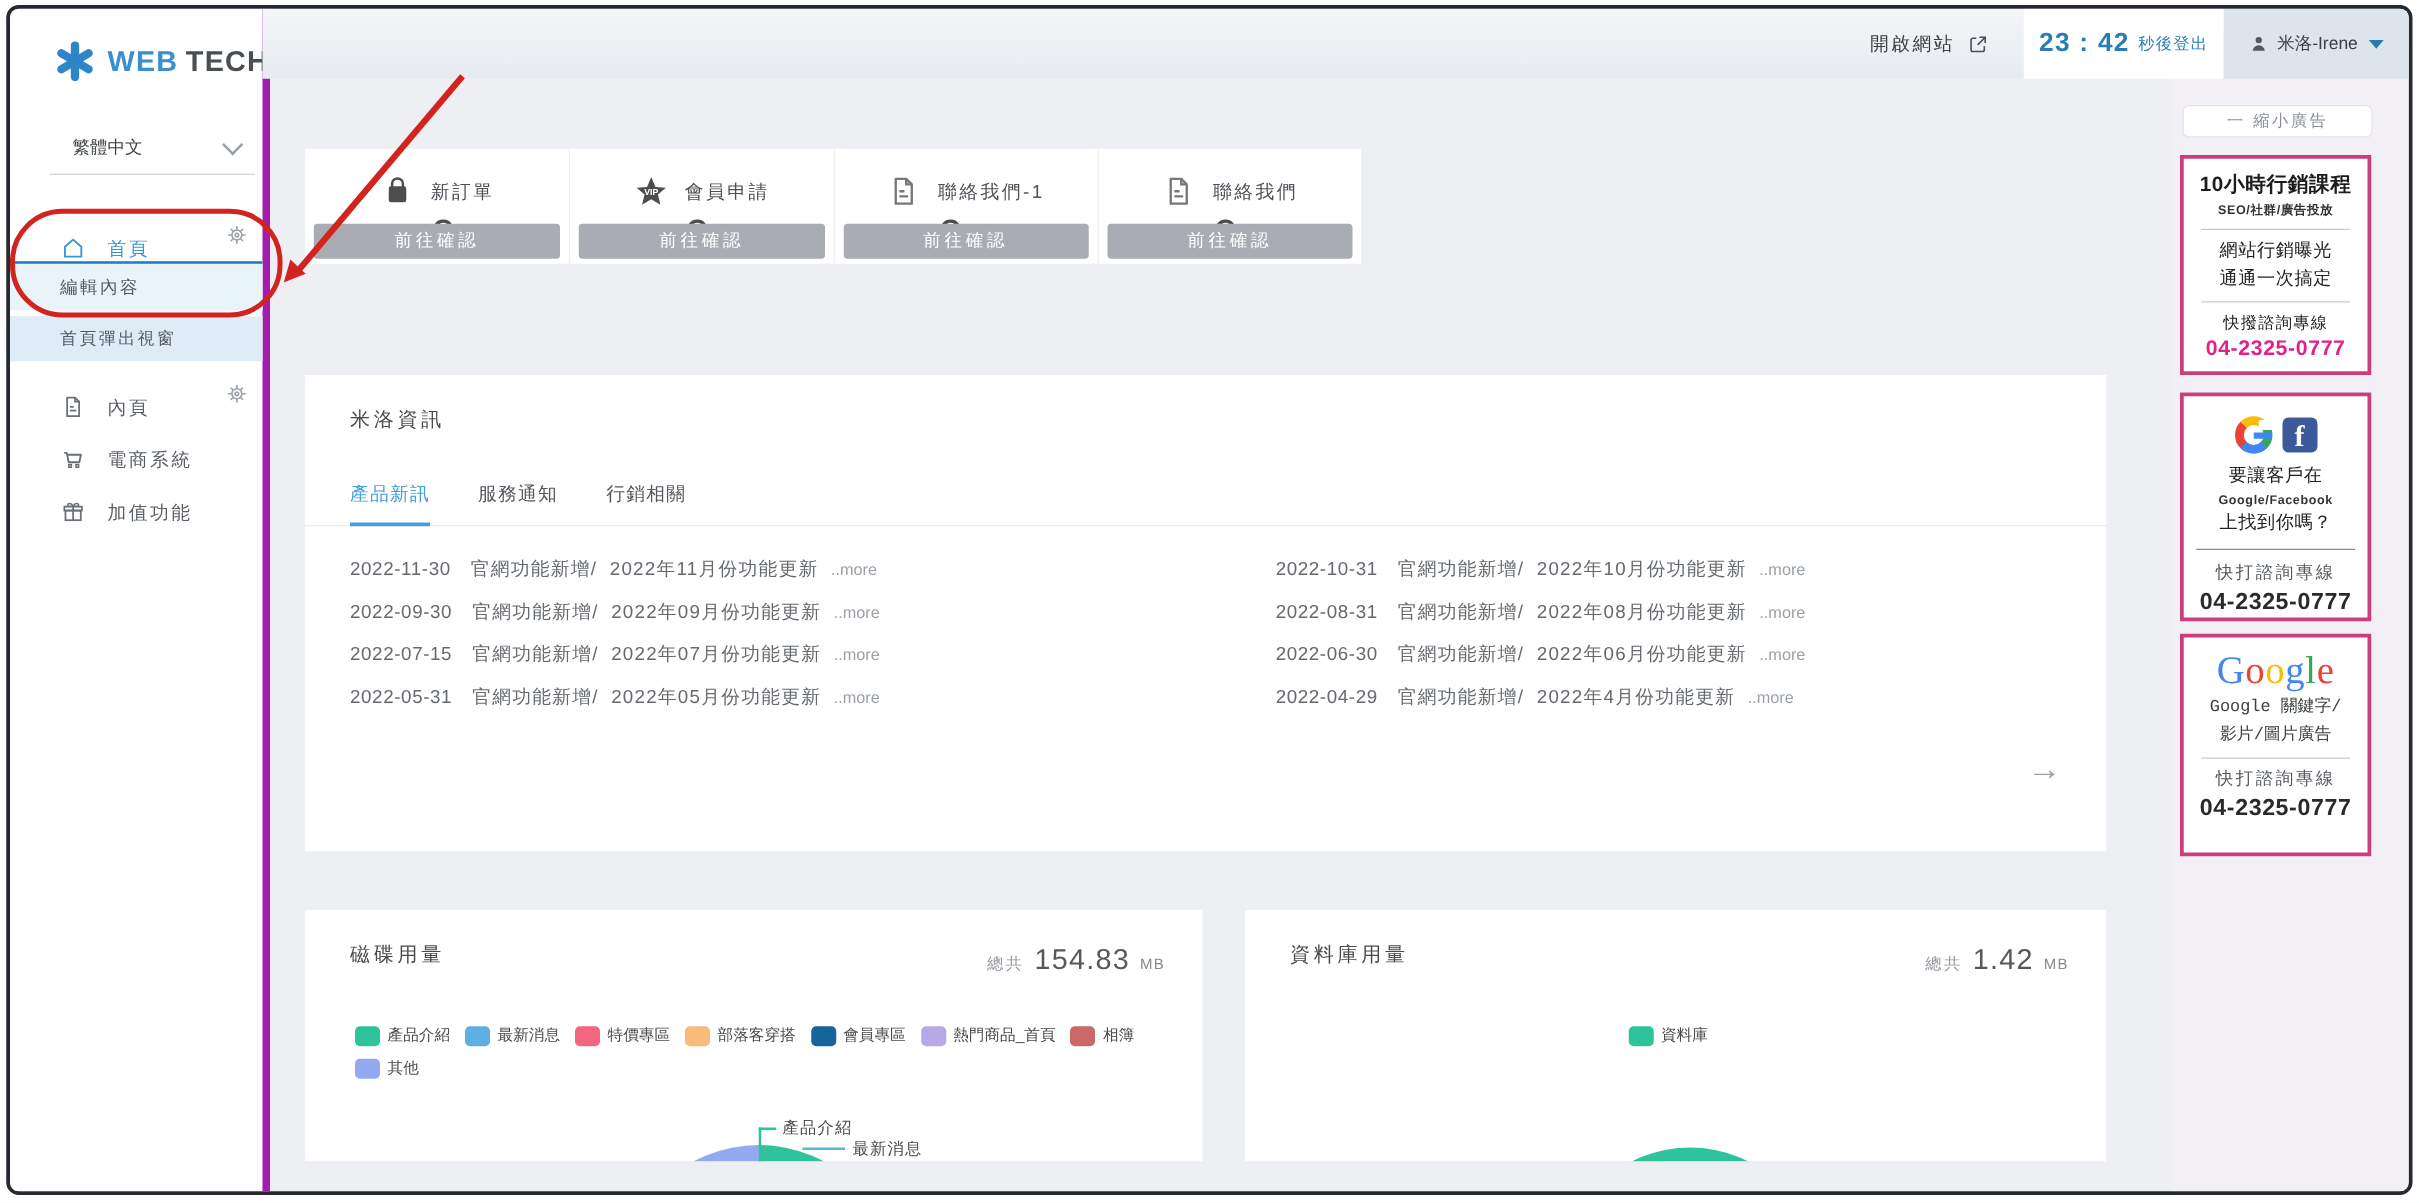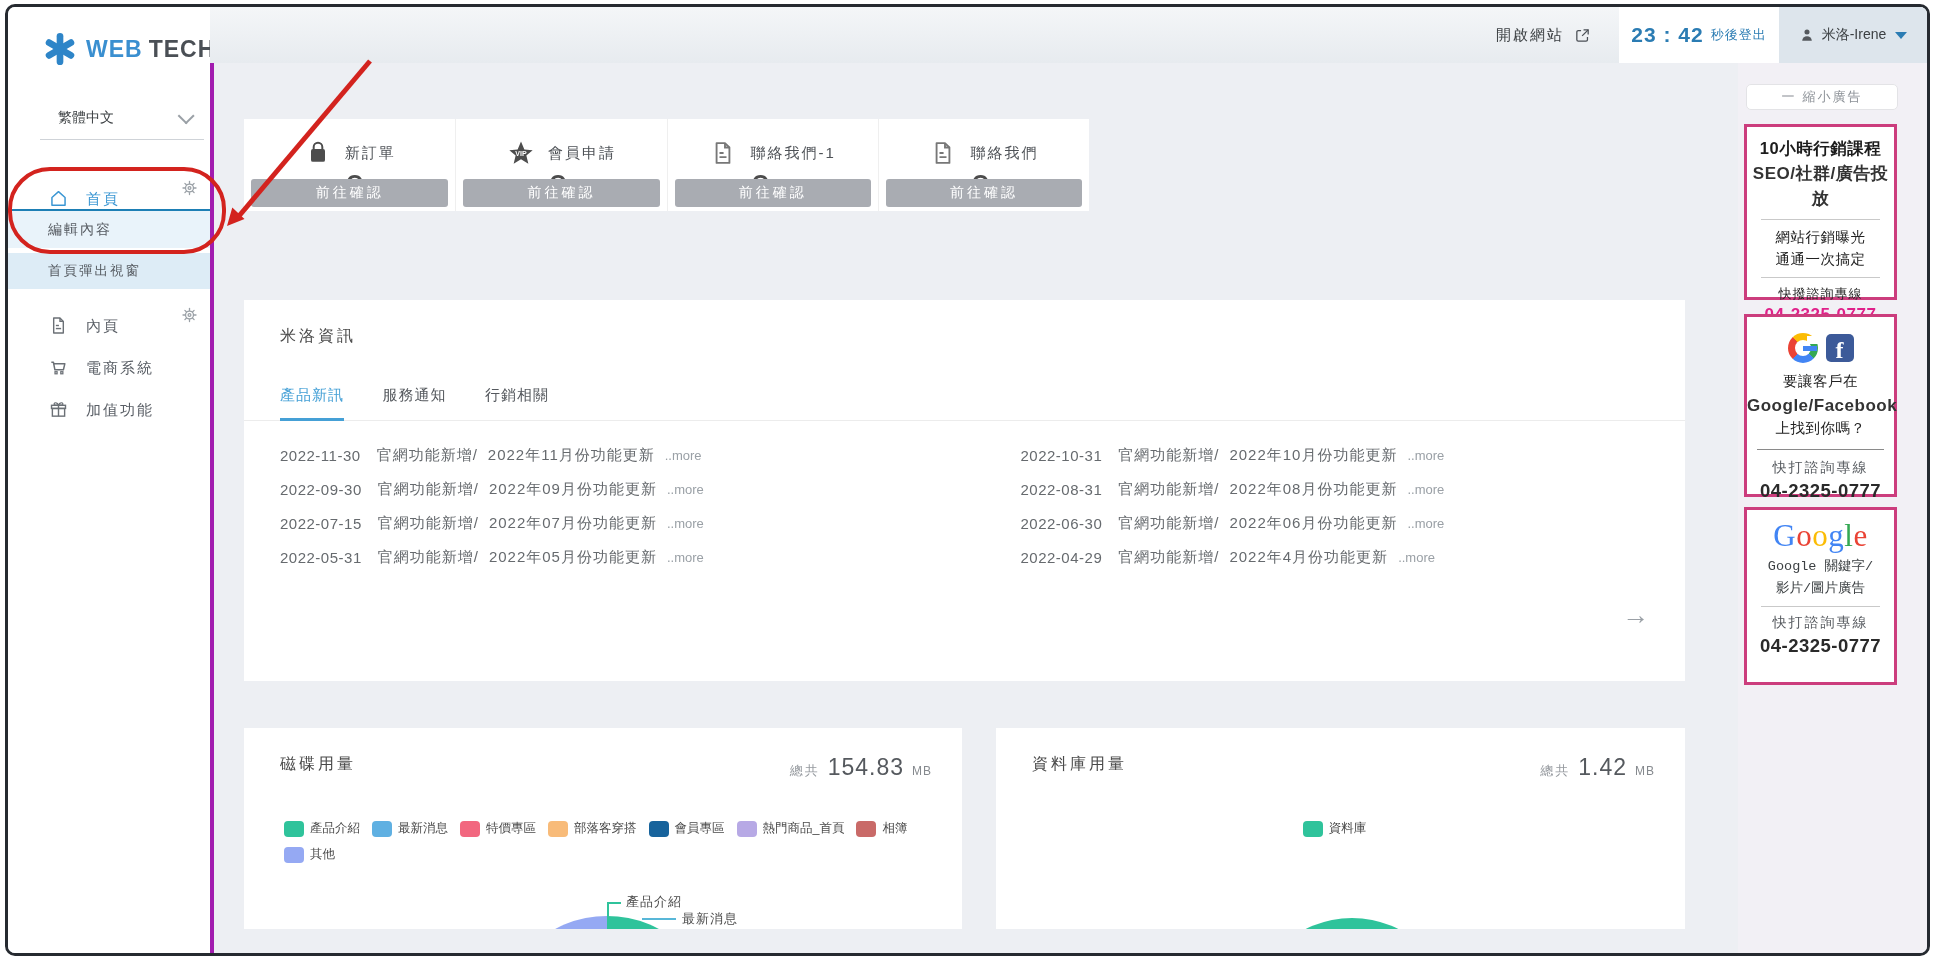--- a/index.html
+++ b/index.html
@@ -2,21 +2,21 @@
 <html><head>
 <meta charset="utf-8">
 <style>
   html,body{margin:0;padding:0;background:#fff;width:1935px;height:962px;
     font-family:"Liberation Sans","DejaVu Sans",sans-serif;}
   .frame{position:absolute;left:5px;top:4px;right:5px;bottom:6px;
     border:3px solid #262a30;border-radius:10px;background:#edeff3;overflow:hidden;}
 
   
   .sidebar{position:absolute;left:0;top:0;bottom:0;width:202px;background:#fff;
-    border-right:4px solid #a21caf;z-index:2;}
+    border-right:6px solid #a21caf;z-index:2;}
   .logo{position:absolute;left:36px;top:26px;display:flex;align-items:center;gap:10px;}
   .logo-star{width:32px;height:32px;color:#2e85c8;}
   .logo-text{font-size:23px;font-weight:bold;letter-spacing:1px;color:#4a4f55;}
   .logo-text .web{color:#3a8fd0;margin-right:6px;}
   .lang{position:absolute;left:32px;top:96px;width:146px;border-bottom:1px solid #cfd3d8;
     padding:6px 0 12px 18px;font-size:14px;color:#3c4043;display:flex;align-items:center;justify-content:space-between;cursor:pointer;}
   .chev{width:10px;height:10px;border-right:2px solid #9aa0a6;border-bottom:2px solid #9aa0a6;
     transform:rotate(45deg) translateY(-3px);margin-right:14px;}
   .menu{position:absolute;left:0;right:0;top:160px;}
   .mi{position:relative;height:42px;display:flex;align-items:flex-end;padding-left:40px;
@@ -111,21 +111,21 @@
   .collapse-btn{position:absolute;left:8px;top:21px;width:150px;height:24px;background:#fff;
     border:1px solid #e3e3e6;border-radius:5px;color:#8b9096;font-size:13px;letter-spacing:2px;
     display:flex;align-items:center;justify-content:center;gap:6px;cursor:pointer;}
   .ad{position:absolute;left:6px;width:153px;background:#fff;border:3px solid #cc3d7d;
     box-sizing:border-box;text-align:center;cursor:pointer;}
   .ad1{top:61px;height:176px;padding-top:10px;}
   .ad2{top:251px;height:183px;padding-top:12px;}
   .ad3{top:444px;height:178px;padding-top:6px;}
   .ad .hl{font-size:16.5px;font-weight:bold;color:#1c1c1c;letter-spacing:0.5px;line-height:1.45;}
   .ad .t{font-size:14.5px;color:#222;letter-spacing:0.5px;line-height:1.5;}
-  .ad .t2{font-size:17px;color:#333;font-weight:bold;letter-spacing:0.5px;line-height:1.5;}
+  .ad .t2{font-size:10px;color:#333;font-weight:bold;letter-spacing:0.5px;line-height:1.5;}
   .ad hr{border:none;border-top:1px solid #c9c9c9;margin:7px 14px;}
   .ad hr.dark{border-top:1px solid #8a8a8a;margin:9px 10px;}
   .ad .small{font-size:13px;color:#222;letter-spacing:1px;margin-top:2px;}
   .ad .phone-pink{font-size:17px;font-weight:bold;color:#e0218a;letter-spacing:0.5px;margin-top:2px;}
   .ad .hotline{font-size:14px;color:#55595e;letter-spacing:2px;margin-top:2px;}
   .ad .phone-dark{font-size:18.5px;font-weight:bold;color:#2a2a2a;letter-spacing:0.5px;margin-top:3px;}
   .ad-icons{display:flex;align-items:center;justify-content:center;gap:8px;margin:4px 0 8px 0;}
   .gicon{position:relative;width:30px;height:30px;border-radius:50%;
     background:conic-gradient(from -135deg,#ea4335 0 25%,#fbbc05 25% 50%,#34a853 50% 75%,#4285f4 75% 100%);}
   .gicon:before{content:"";position:absolute;left:7px;top:7px;right:7px;bottom:7px;border-radius:50%;background:#fff;}

